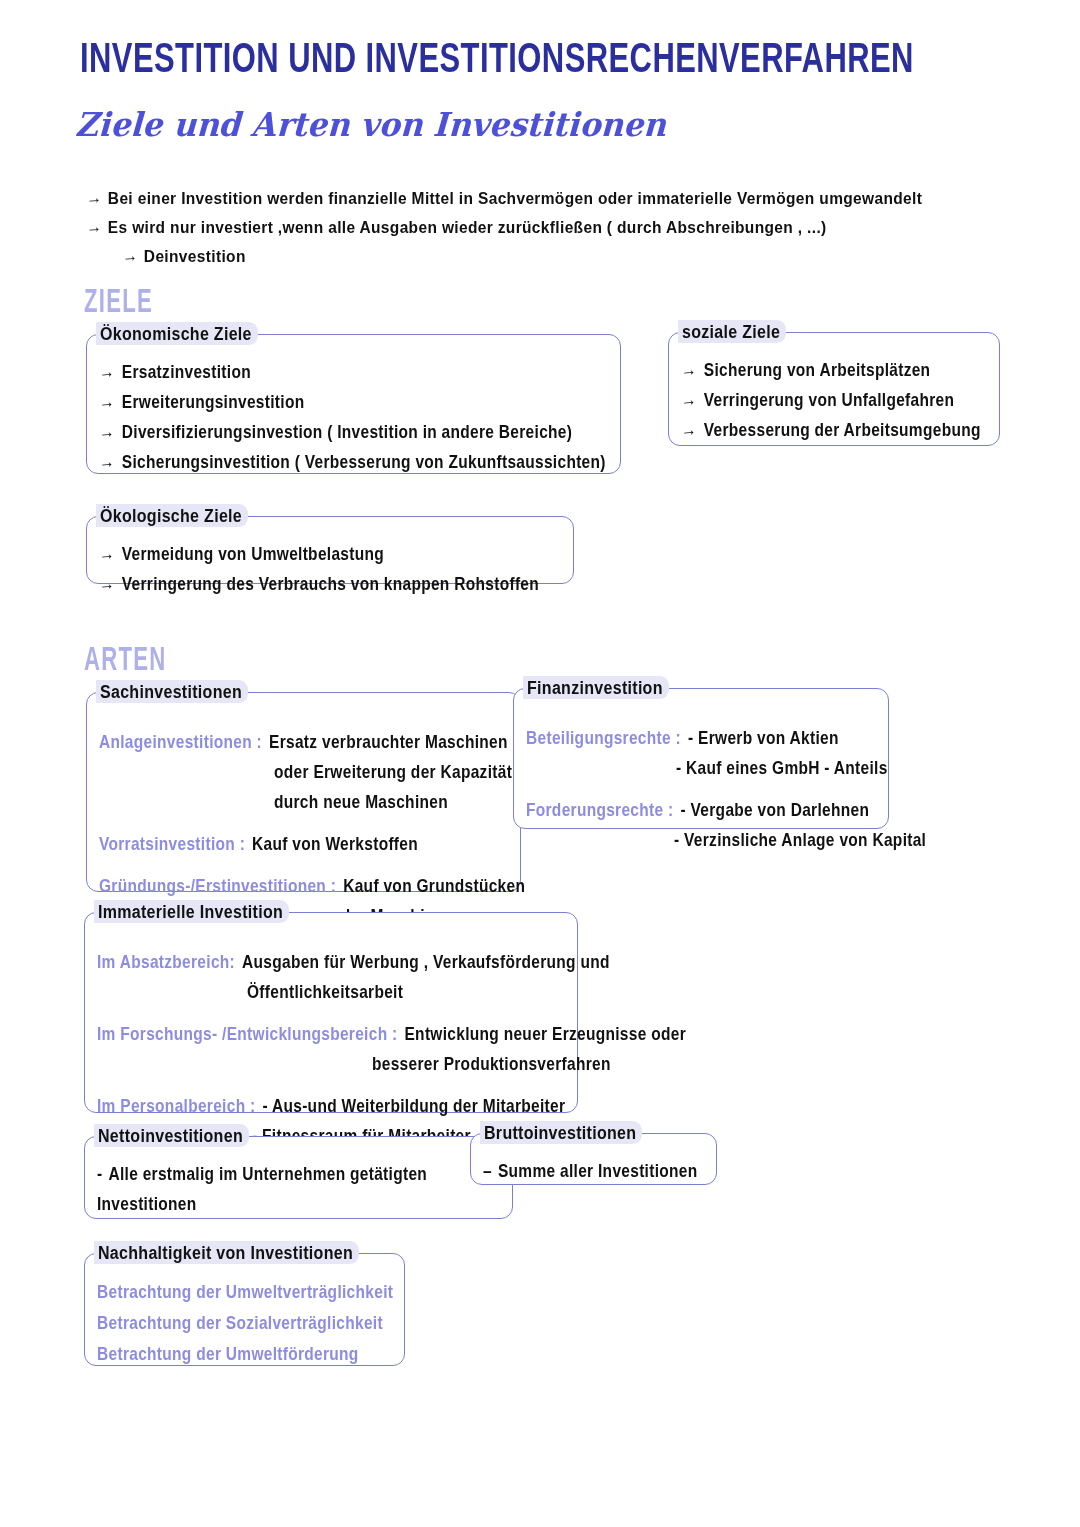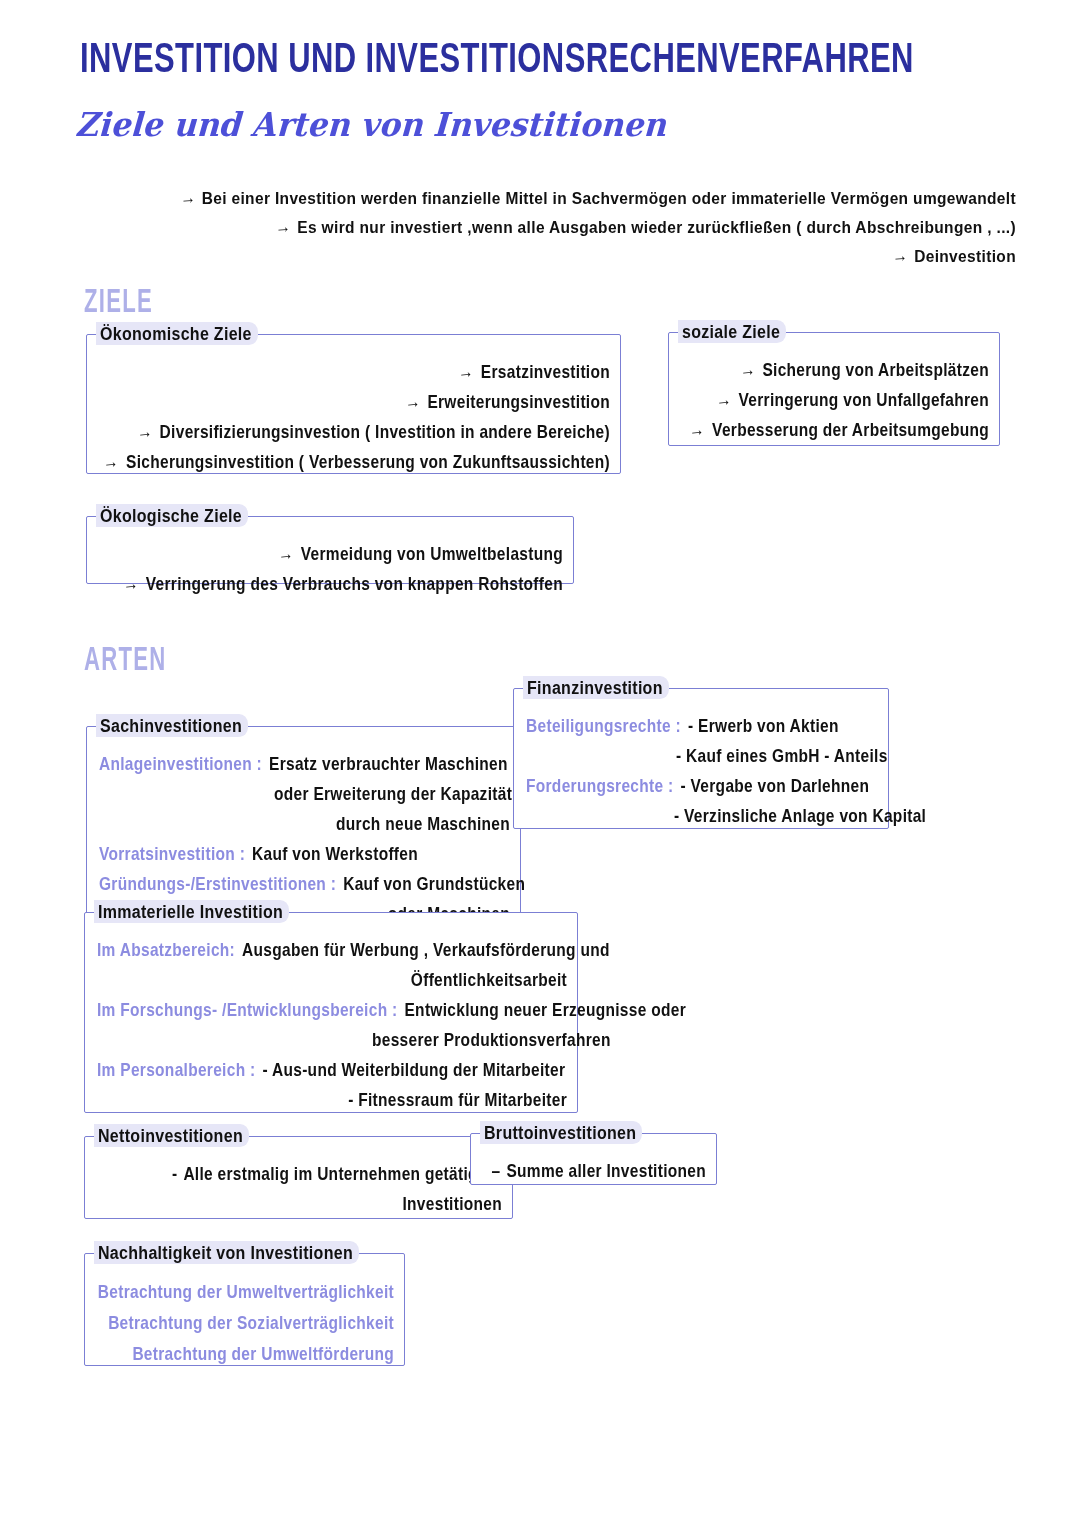--- a/index.html
+++ b/index.html
@@ -14,21 +14,20 @@
     position: relative;
     font-family: "DejaVu Sans", sans-serif;
     color: #111111;
     overflow: hidden;
   }
 
   .page {
     position: absolute;
     inset: 0;
     padding: 0;
-    text-align: right;
   }
 
   
   .main-title {
     position: absolute;
     left: 80px;
     top: 33px;
     font-family: "Liberation Sans Narrow", "Liberation Sans", sans-serif;
     font-size: 36px;
     font-weight: 700;
@@ -90,21 +89,21 @@
     display: inline-block;
     transform: rotate(-4deg);
     margin-right: 6px;
     font-weight: 700;
   }
 
   
   .box {
     position: absolute;
     border: 1.6px solid #7b7fd4;
-    border-radius: 2px;
+    border-radius: 12px;
     box-sizing: border-box;
     background: #ffffff;
   }
   .box-title {
     position: absolute;
     top: -12px;
     left: 9px;
     height: 21px;
     display: flex;
     align-items: center;
@@ -137,20 +136,21 @@
   }
   .b-line .arrow { margin-right: 7px; }
   .b-line .dash { display: inline-block; margin-right: 6px; }
 
   
   .def-row {
     display: flex;
     align-items: baseline;
     line-height: 30px;
     white-space: nowrap;
+    margin-top: 12px;
   }
   .term {
     font-family: "Liberation Sans Narrow", "Liberation Sans", sans-serif;
     font-size: 15.5px;
     font-weight: 700;
     color: #8c8ce0;
     letter-spacing: 0.3px;
     margin-right: 7px;
     transform: scaleY(1.14);
     transform-origin: left center;
@@ -184,21 +184,21 @@
     line-height: 31px;
     white-space: nowrap;
     transform: scaleY(1.14);
     transform-origin: left center;
   }
 
   
   #box-oekonomische { left: 86px;  top: 334px;  width: 535px;  height: 140px; }
   #box-soziale      { left: 668px; top: 332px;  width: 332px;  height: 114px; }
   #box-oekologische { left: 86px;  top: 516px;  width: 488px;  height: 68px;  }
-  #box-sach         { left: 86px;  top: 726px;  width: 435px;  height: 200px; }
+  #box-sach         { left: 86px;  top: 692px;  width: 435px;  height: 200px; }
   #box-finanz       { left: 513px; top: 688px;  width: 376px;  height: 141px; }
   #box-immateriell  { left: 84px;  top: 912px;  width: 494px;  height: 201px; }
   #box-netto        { left: 84px;  top: 1136px; width: 429px;  height: 83px;  }
   #box-brutto       { left: 470px; top: 1133px; width: 247px;  height: 52px;  }
   #box-nachhaltig   { left: 84px;  top: 1253px; width: 321px;  height: 113px; }
 </style>
 </head>
 <body>
 
 <div class="page">

